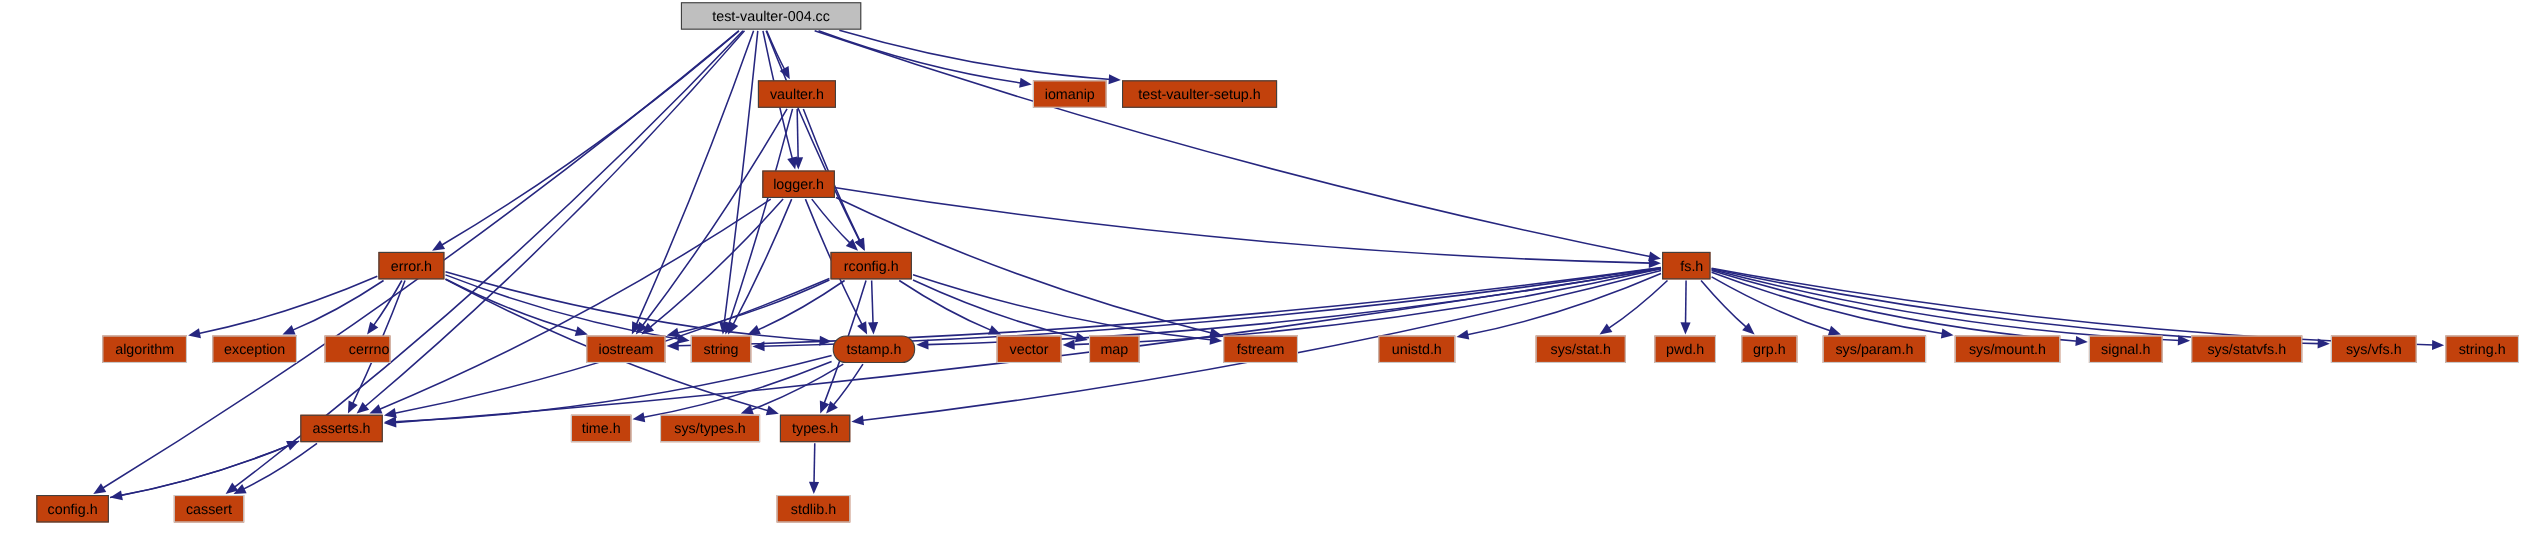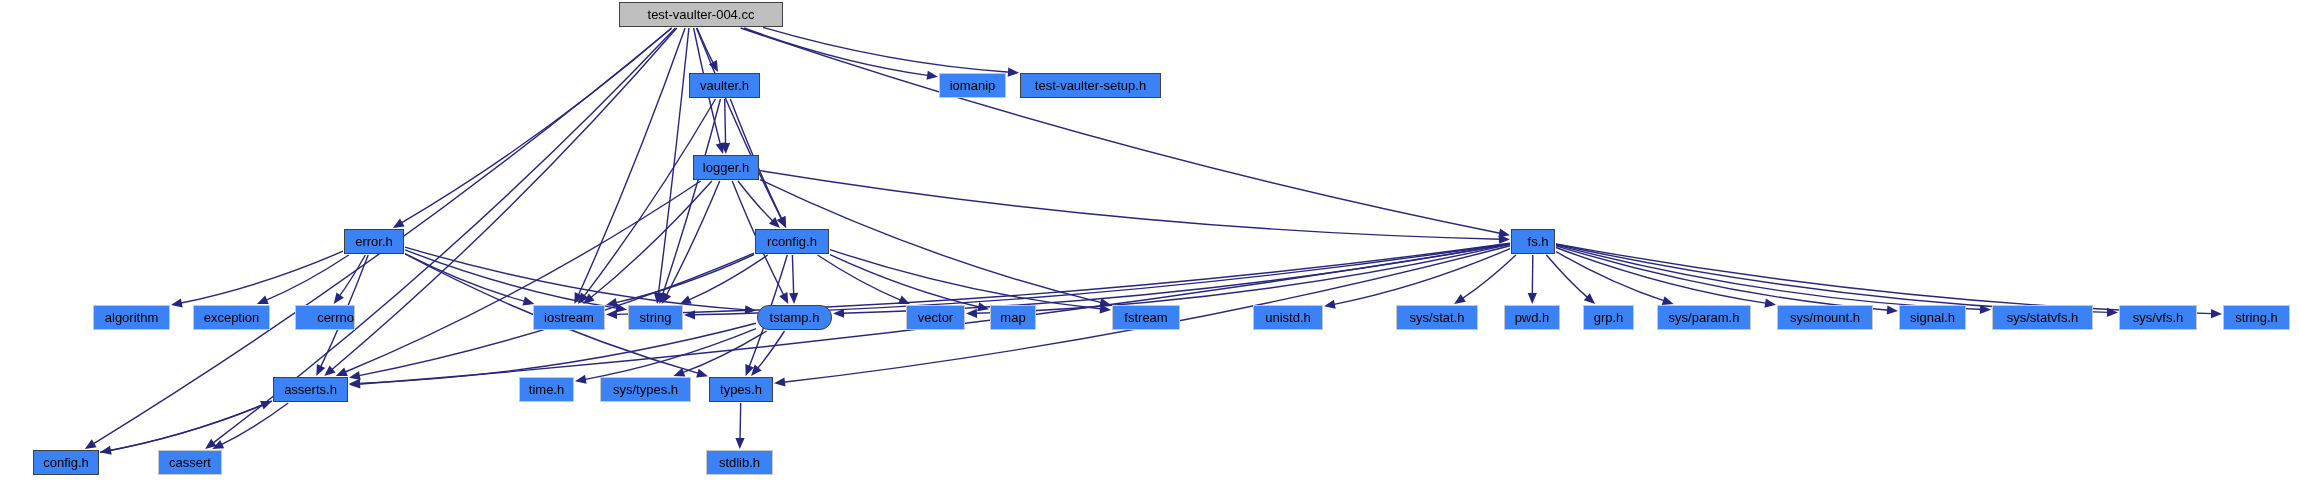--- a/index.html
+++ b/index.html
@@ -1,20 +1,20 @@
 <!DOCTYPE html>
 <html><head>
 <meta charset="utf-8">
 <style>
   html,body{margin:0;padding:0;background:#ffffff;}
   body{font-family:"Liberation Sans",sans-serif;}
   #graph-root{position:relative;width:2299px;height:485px;background:#ffffff;overflow:hidden;}
   svg#edges{position:absolute;left:0;top:0;width:2299px;height:485px;}
   .node{position:absolute;box-sizing:border-box;display:flex;align-items:center;justify-content:center;
-        background:#3b82f6;border:1px solid #c8c8c8;color:#000000;white-space:nowrap;
+        background:#c2410c;border:1px solid #c8c8c8;color:#000000;white-space:nowrap;
         font-family:"Liberation Sans",sans-serif;font-size:13px;line-height:1;letter-spacing:0px;}
   .node.local{border:1.6px solid #404040;}
   .node.root{background:#bfbfbf;border:1.6px solid #404040;}
   .edge{fill:none;stroke:#26267f;stroke-width:1.4px;}
   .arrow{fill:#26267f;stroke:none;}
 </style>
 </head>
 <body>
 
 <div id="graph-root">

